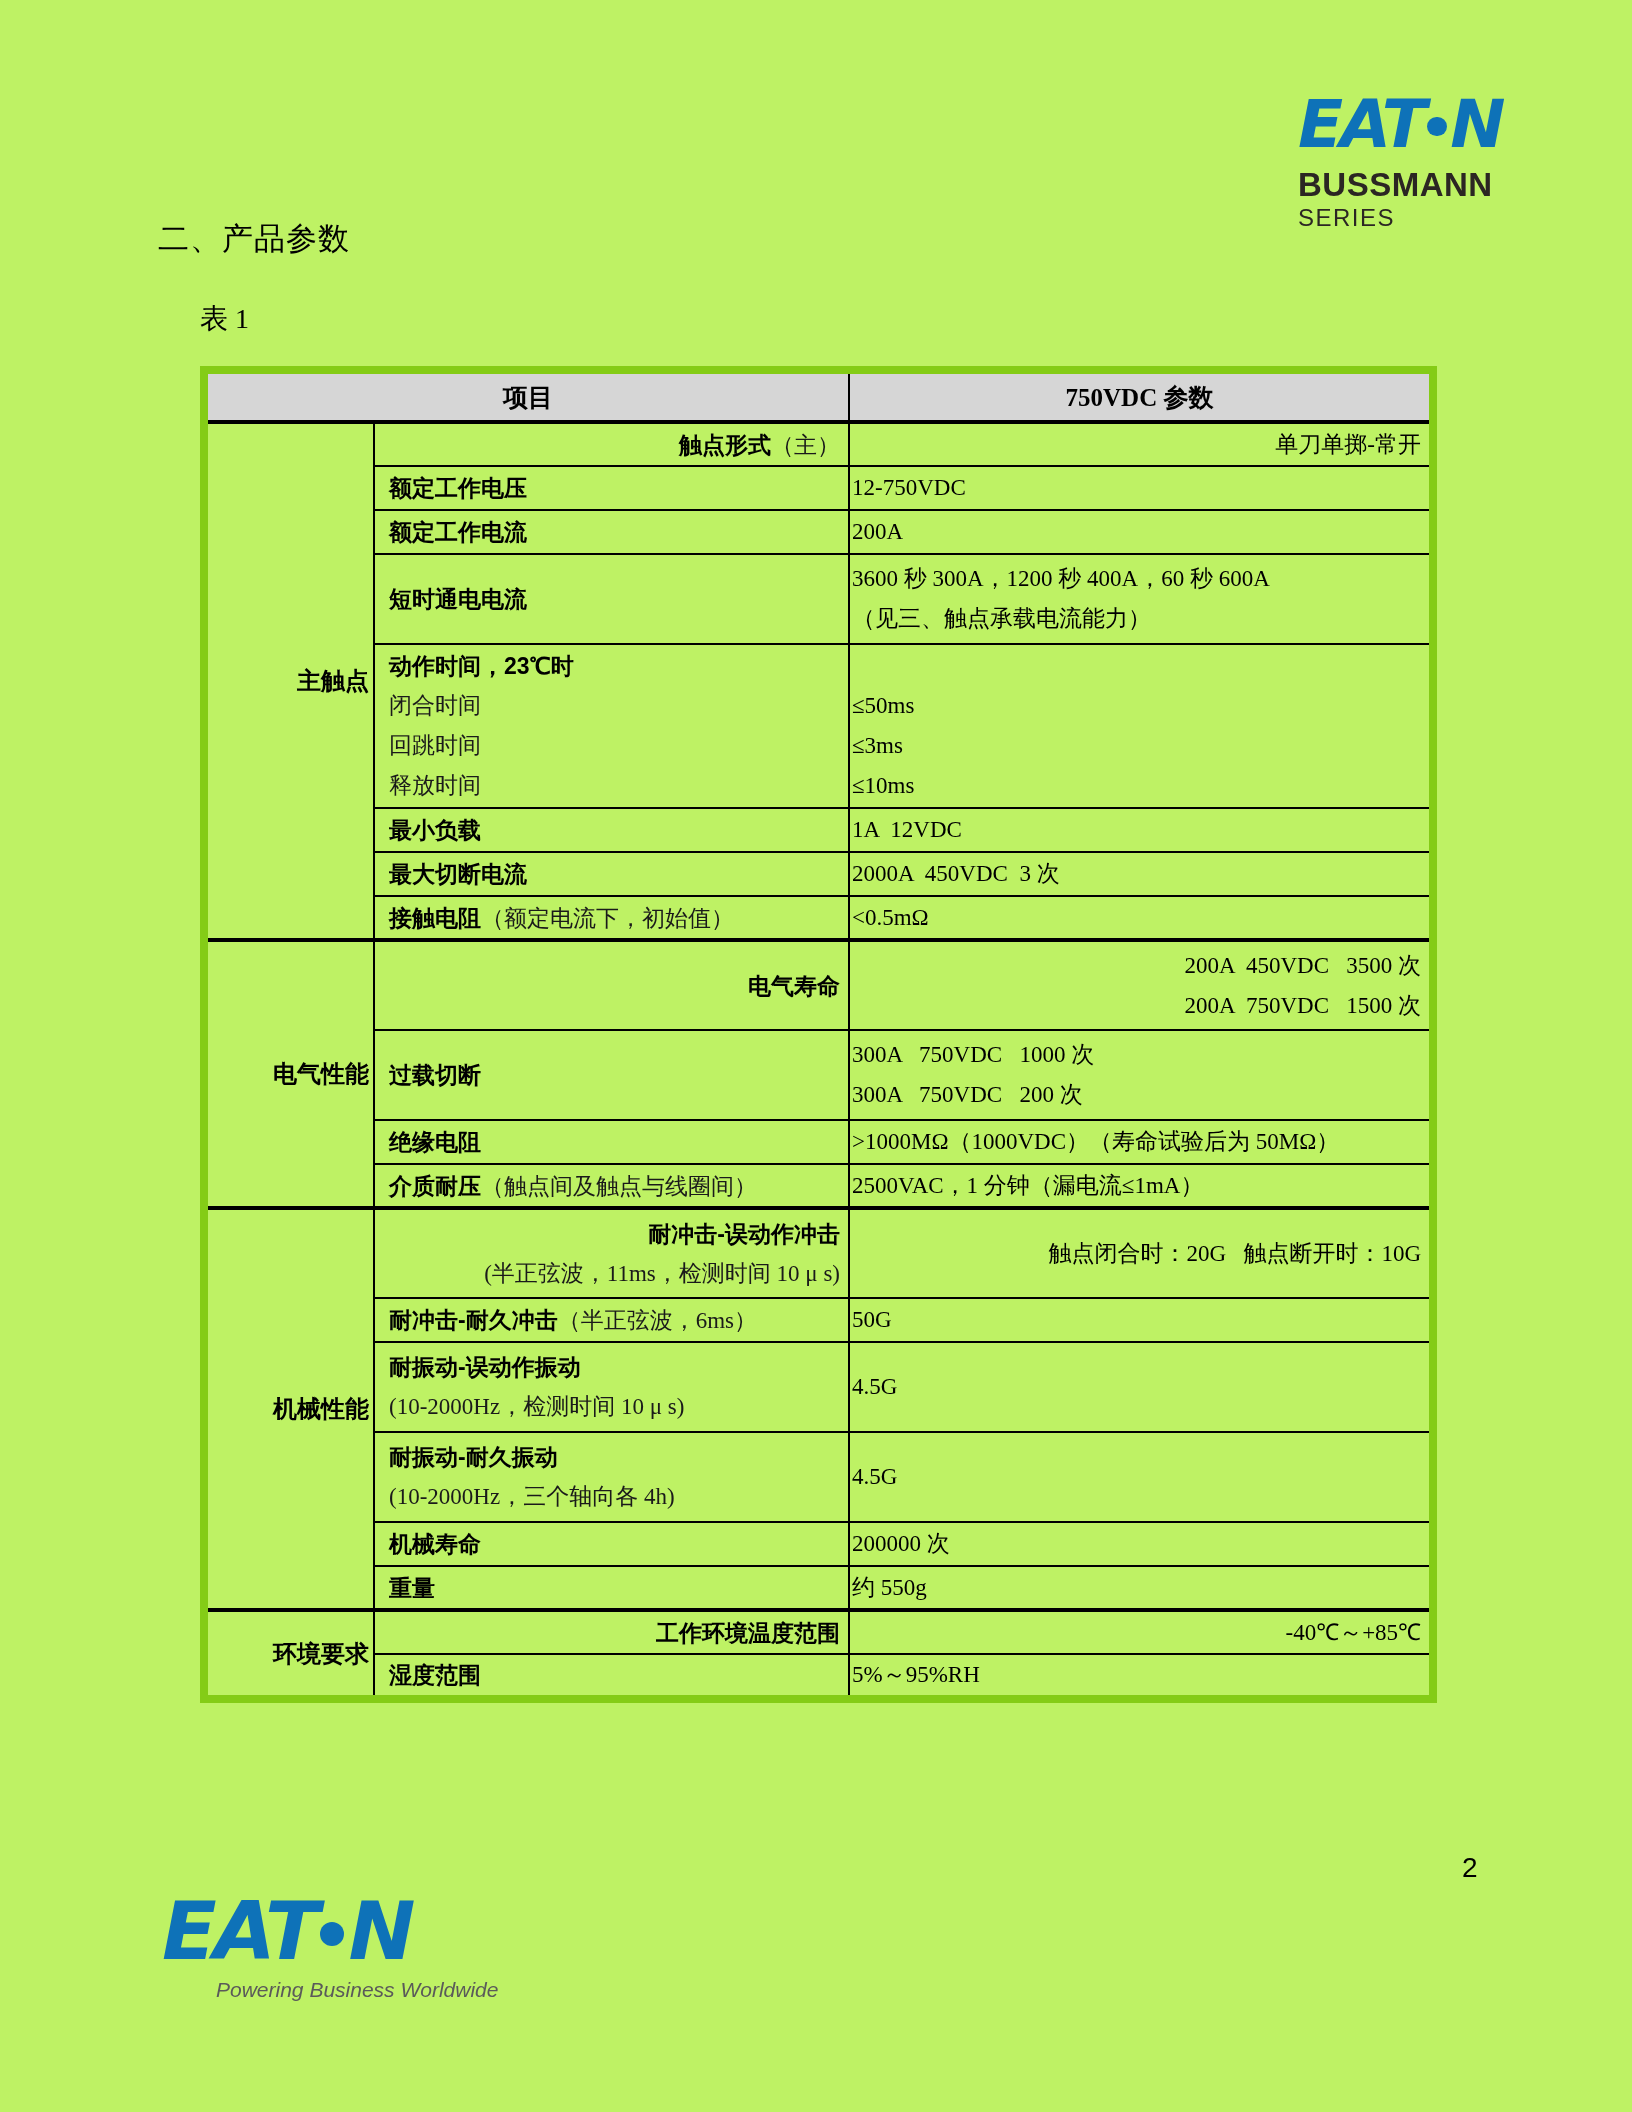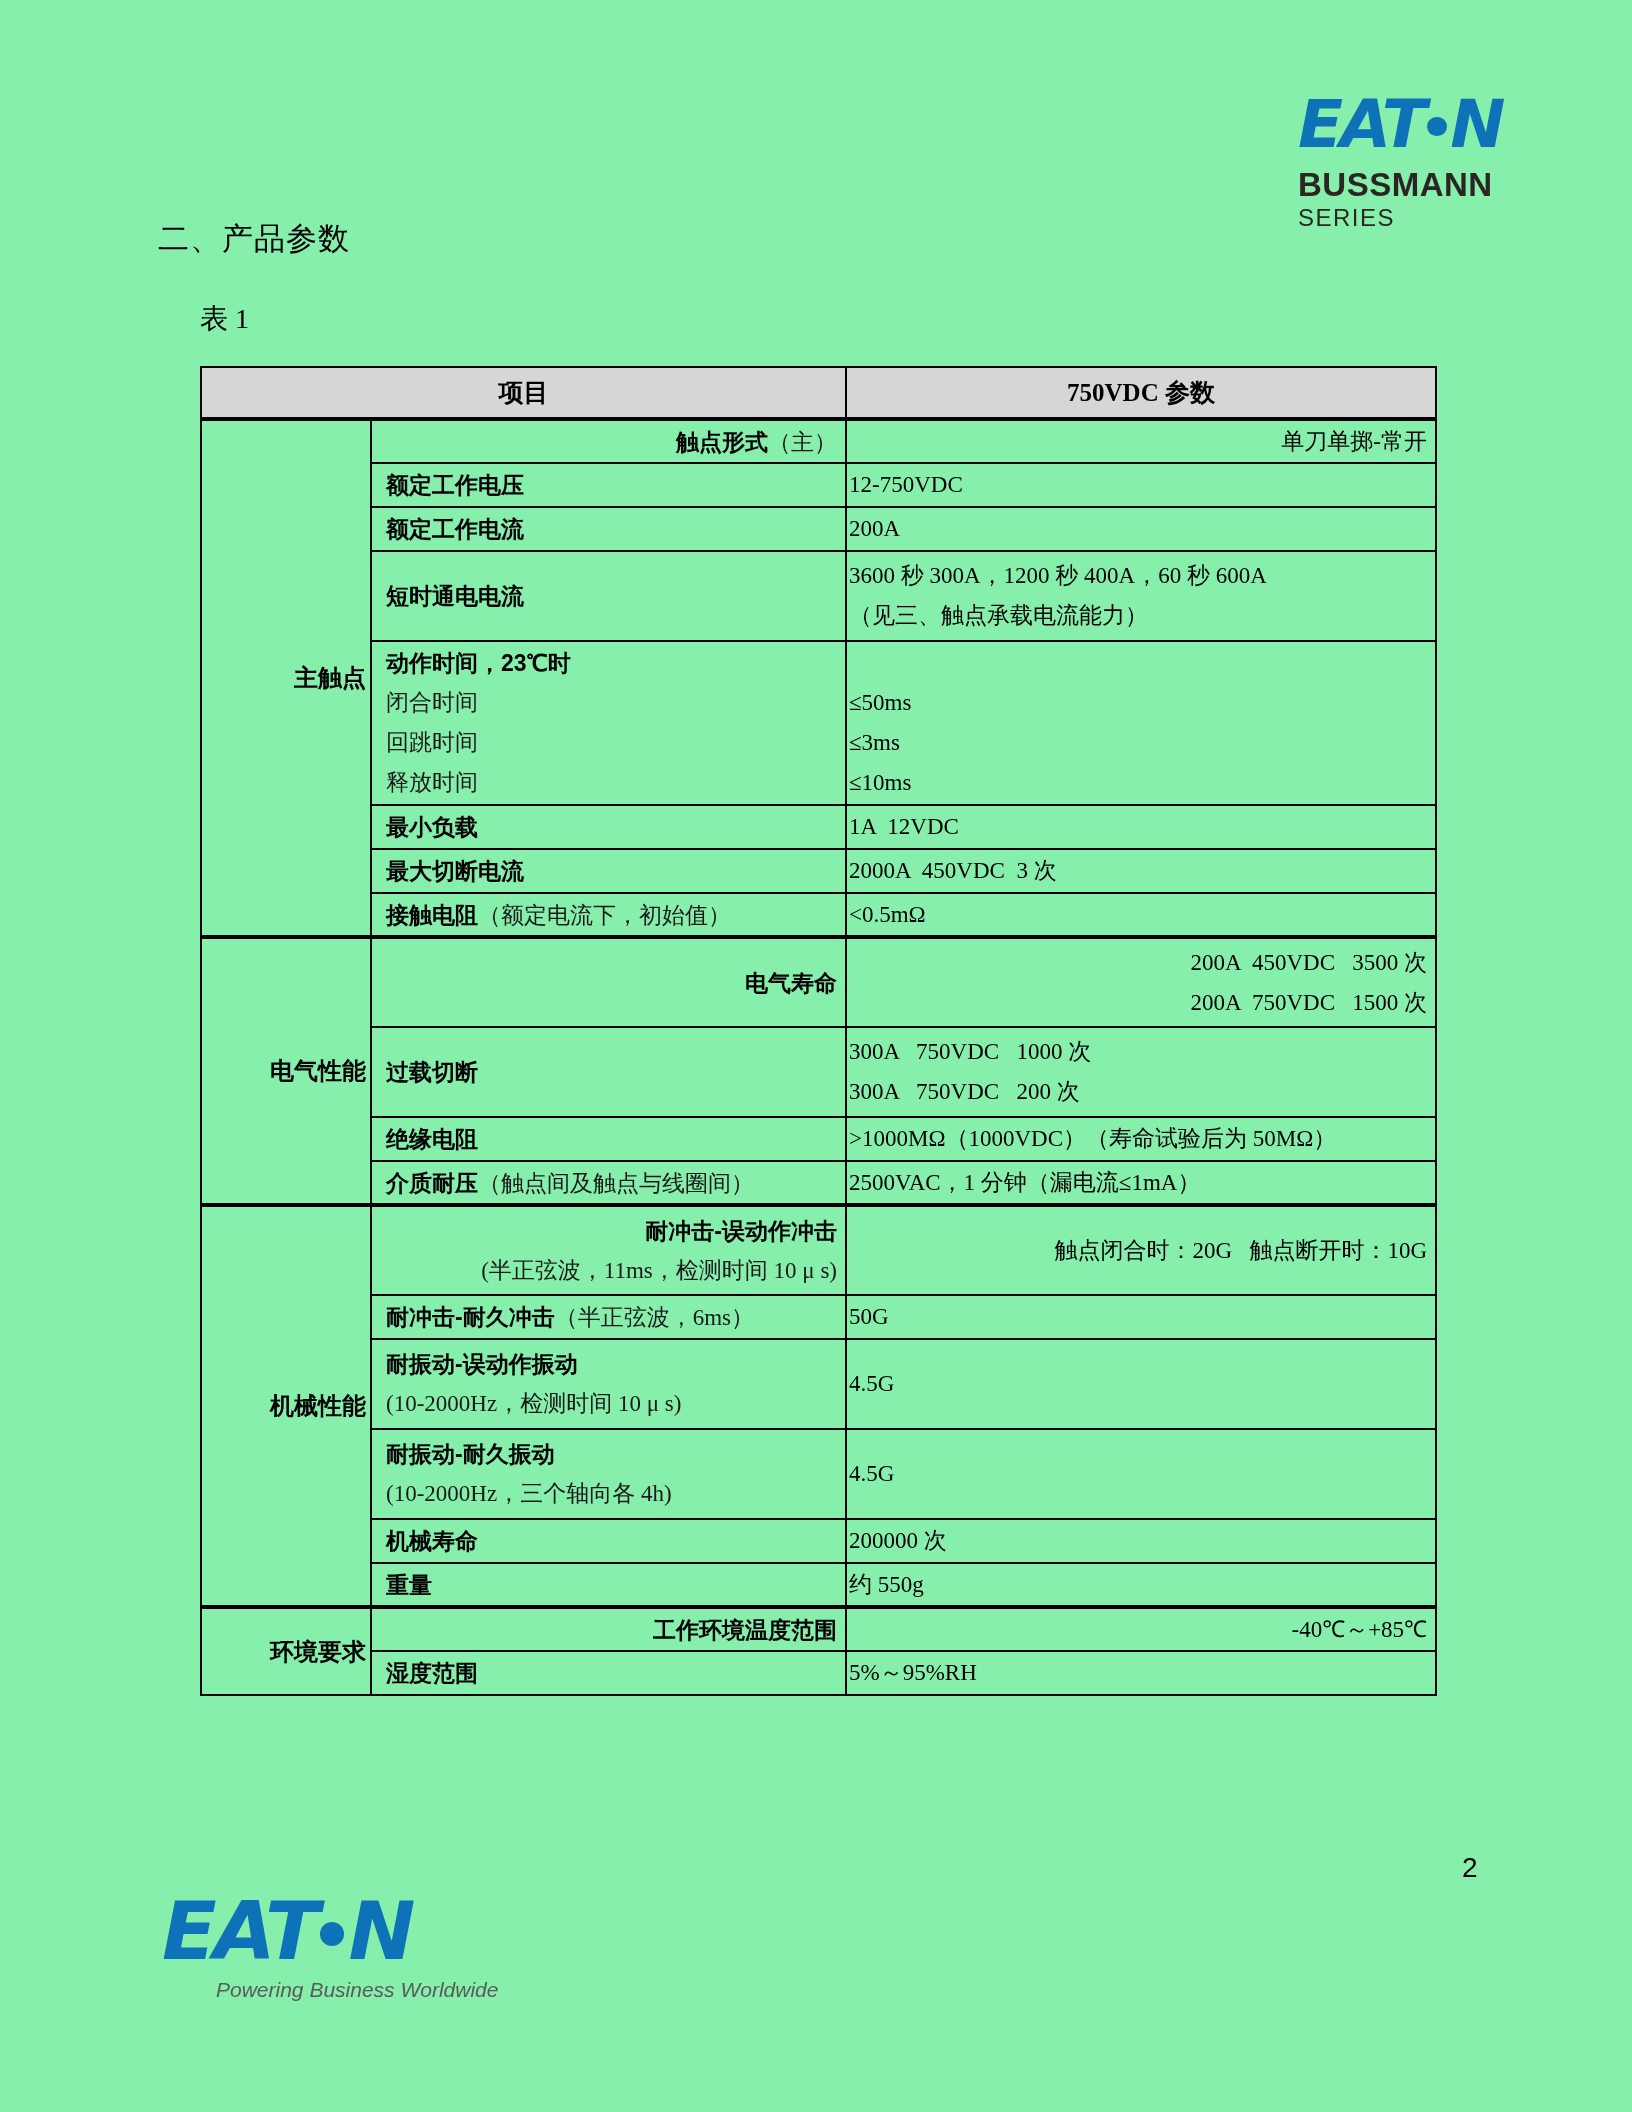--- a/index.html
+++ b/index.html
@@ -5,41 +5,41 @@
   :root{
     --brand-blue:#0e72b8;
     --header-bg:#d6d6d6;
     --ink:#000;
     --logo-dark:#2b2623;
     --tagline-gray:#5a5a5a;
   }
   *{box-sizing:border-box;}
   html,body{margin:0;padding:0;background:#ffffff;}
   body{font-family:"Liberation Serif",serif;color:var(--ink);}
-  .page{position:relative;width:1632px;height:2112px;background:#86efac;overflow:hidden;}
+  .page{position:relative;width:1632px;height:2112px;background:#bef264;overflow:hidden;}
 
   
   .logo-top{position:absolute;top:92px;left:1298px;width:192px;}
   .eaton{font-family:"DejaVu Sans",sans-serif;font-weight:bold;font-style:italic;
          color:var(--brand-blue);line-height:1;letter-spacing:-3px;white-space:nowrap;}
   .logo-top .eaton{font-size:66px;}
   .eaton .dot{display:inline-block;width:0.30em;height:0.30em;border-radius:50%;
               background:currentColor;margin:0 0.05em;vertical-align:0.16em;}
   .bussmann{font-family:"Liberation Sans",sans-serif;font-weight:700;font-size:33px;
             color:var(--logo-dark);letter-spacing:0.5px;margin-top:8px;white-space:nowrap;}
   .series{font-family:"Liberation Sans",sans-serif;font-weight:400;font-size:24px;
           color:var(--logo-dark);letter-spacing:1.5px;text-align:left;margin-top:0px;}
 
   
   .heading{position:absolute;left:158px;top:218px;font-size:31px;letter-spacing:1px;}
   .caption{position:absolute;left:200px;top:300px;width:1237px;font-size:28px;}
 
   
   .param-table-wrap{position:absolute;left:200px;top:366px;width:1237px;}
-  table.param{width:100%;border-collapse:collapse;table-layout:fixed;border:2px solid #84cc16;}
+  table.param{width:100%;border-collapse:collapse;table-layout:fixed;border:8px solid #84cc16;}
   table.param th,table.param td{border:2px solid #000;}
   table.param thead th{background:var(--header-bg);height:52px;font-size:25px;
                        font-weight:bold;text-align:center;vertical-align:middle;
                        border-bottom:3px solid #000;}
   tr.section-start td{border-top:4px solid #000;text-align:right;}
   .r1 td{height:44px;}
   .r2 td{height:90px;}
   .r4 td{height:164px;margin-left:34px;}
   td.group-cell{text-align:center;vertical-align:middle;font-weight:bold;
                 font-family:Liberation Serif, serif;font-size:24px;padding:0 4px;}

